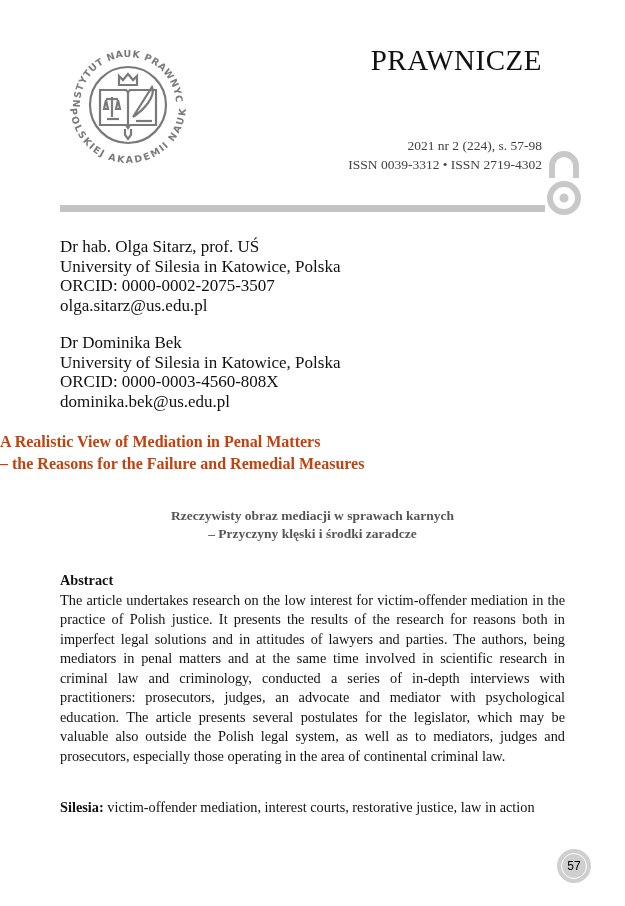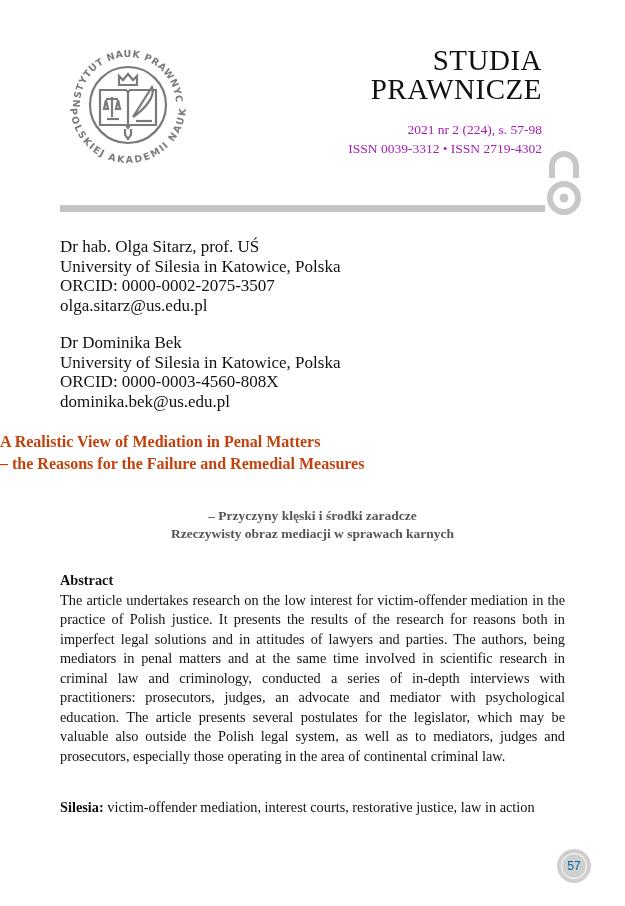--- a/index.html
+++ b/index.html
@@ -8,21 +8,21 @@
   .abs { position: absolute; }
 
   
   #logo { left: 66px; top: 43px; width: 124px; height: 124px; }
 
   
   #journal-title { right: 83px; top: 46px; text-align: right;
                    font-size: 29px; line-height: 29px; color: #111; letter-spacing: 0.5px; }
 
   
-  #meta { right: 83px; top: 120px; text-align: right; font-size: 13.5px; line-height: 19.2px; color: #a21caf; }
+  #meta { right: 83px; top: 136px; text-align: right; font-size: 13.5px; line-height: 19.2px; color: #404040; }
 
   
   #oa-icon { left: 546px; top: 148px; width: 36px; height: 70px; }
 
   
   #header-rule { left: 60px; top: 205px; width: 485px; height: 7px; background: #c4c4c4; }
 
   
   .author { left: 60px; font-size: 17px; line-height: 19.6px; color: #111; }
   #author-1 { top: 237px; }
@@ -40,21 +40,21 @@
   #abstract-body { text-align: justify; }
 
   #keywords { left: 60px; width: 505px; top: 798px; font-size: 14.3px; line-height: 19.5px; color: #111; text-align: justify; }
   #keywords-label { font-weight: bold; }
 
   
   #page-badge { left: 557px; top: 849px; width: 34px; height: 34px; border-radius: 50%;
                 background: #cfcfcf; display: flex; align-items: center; justify-content: center; }
   #page-badge-inner { width: 26px; height: 26px; border-radius: 50%; border: 1.5px solid #ffffff;
                       box-sizing: border-box; display: flex; align-items: center; justify-content: center;
-                      color: #0369a1; font-family: "Liberation Sans", sans-serif; font-size: 12px; }
+                      color: #000000; font-family: "Liberation Sans", sans-serif; font-size: 12px; }
 </style>
 </head>
 <body>
 
 <svg id="logo" class="abs" viewBox="0 0 124 124">
   <defs>
     <path id="arc-top" d="M 14 62 A 48 48 0 0 1 110 62"></path>
     <path id="arc-bot" d="M 12 62 A 50 50 0 0 0 112 62"></path>
   </defs>
   <g fill="none" stroke="#7a7a7a" stroke-width="2.2">
@@ -78,21 +78,20 @@
   </g>
   <text font-family="DejaVu Sans, sans-serif" font-weight="bold" font-size="9.5" fill="#7a7a7a" letter-spacing="0.6">
     <textPath href="#arc-top" startOffset="50%" text-anchor="middle">INSTYTUT NAUK PRAWNYCH</textPath>
   </text>
   <text font-family="DejaVu Sans, sans-serif" font-weight="bold" font-size="9.5" fill="#7a7a7a" letter-spacing="0.6" dy="8">
     <textPath href="#arc-bot" startOffset="50%" text-anchor="middle">POLSKIEJ AKADEMII NAUK</textPath>
   </text>
 </svg>
 
 <div id="journal-title" class="abs">
-  <div>STUDIA</div>
   <div>PRAWNICZE</div>
 </div>
 
 <div id="meta" class="abs">
   <div>2021 nr 2 (224), s. 57-98</div>
   <div>ISSN 0039-3312 • ISSN 2719-4302</div>
 </div>
 
 <svg id="oa-icon" class="abs" viewBox="0 0 36 70">
   <path d="M 6 30 L 6 18 A 12 12 0 0 1 30 18 L 30 30" fill="none" stroke="#c8c8c8" stroke-width="6"></path>
@@ -114,22 +113,22 @@
   <div>ORCID: 0000-0003-4560-808X</div>
   <div>dominika.bek@us.edu.pl</div>
 </div>
 
 <div id="title-en" class="abs">
   <div>A Realistic View of Mediation in Penal Matters</div>
   <div>– the Reasons for the Failure and Remedial Measures</div>
 </div>
 
 <div id="title-pl" class="abs">
+  <div>Rzeczywisty obraz mediacji w sprawach karnych</div>
   <div>– Przyczyny klęski i środki zaradcze</div>
-  <div>Rzeczywisty obraz mediacji w sprawach karnych</div>
 </div>
 
 <div id="abstract" class="abs">
   <div id="abstract-heading">Abstract</div>
   <div id="abstract-body">The article undertakes research on the low interest for victim-offender mediation in the practice of Polish justice. It presents the results of the research for reasons both in imperfect legal solutions and in attitudes of lawyers and parties. The authors, being mediators in penal matters and at the same time involved in scientific research in criminal law and criminology, conducted a series of in-depth interviews with practitioners: prosecutors, judges, an advocate and mediator with psychological education. The article presents several postulates for the legislator, which may be valuable also outside the Polish legal system, as well as to mediators, judges and prosecutors, especially those operating in the area of continental criminal law.</div>
 </div>
 
 <div id="keywords" class="abs"><span id="keywords-label">Silesia:</span><span> victim-offender mediation, interest courts, restorative justice, law in action</span></div>
 
 <div id="page-badge" class="abs">

